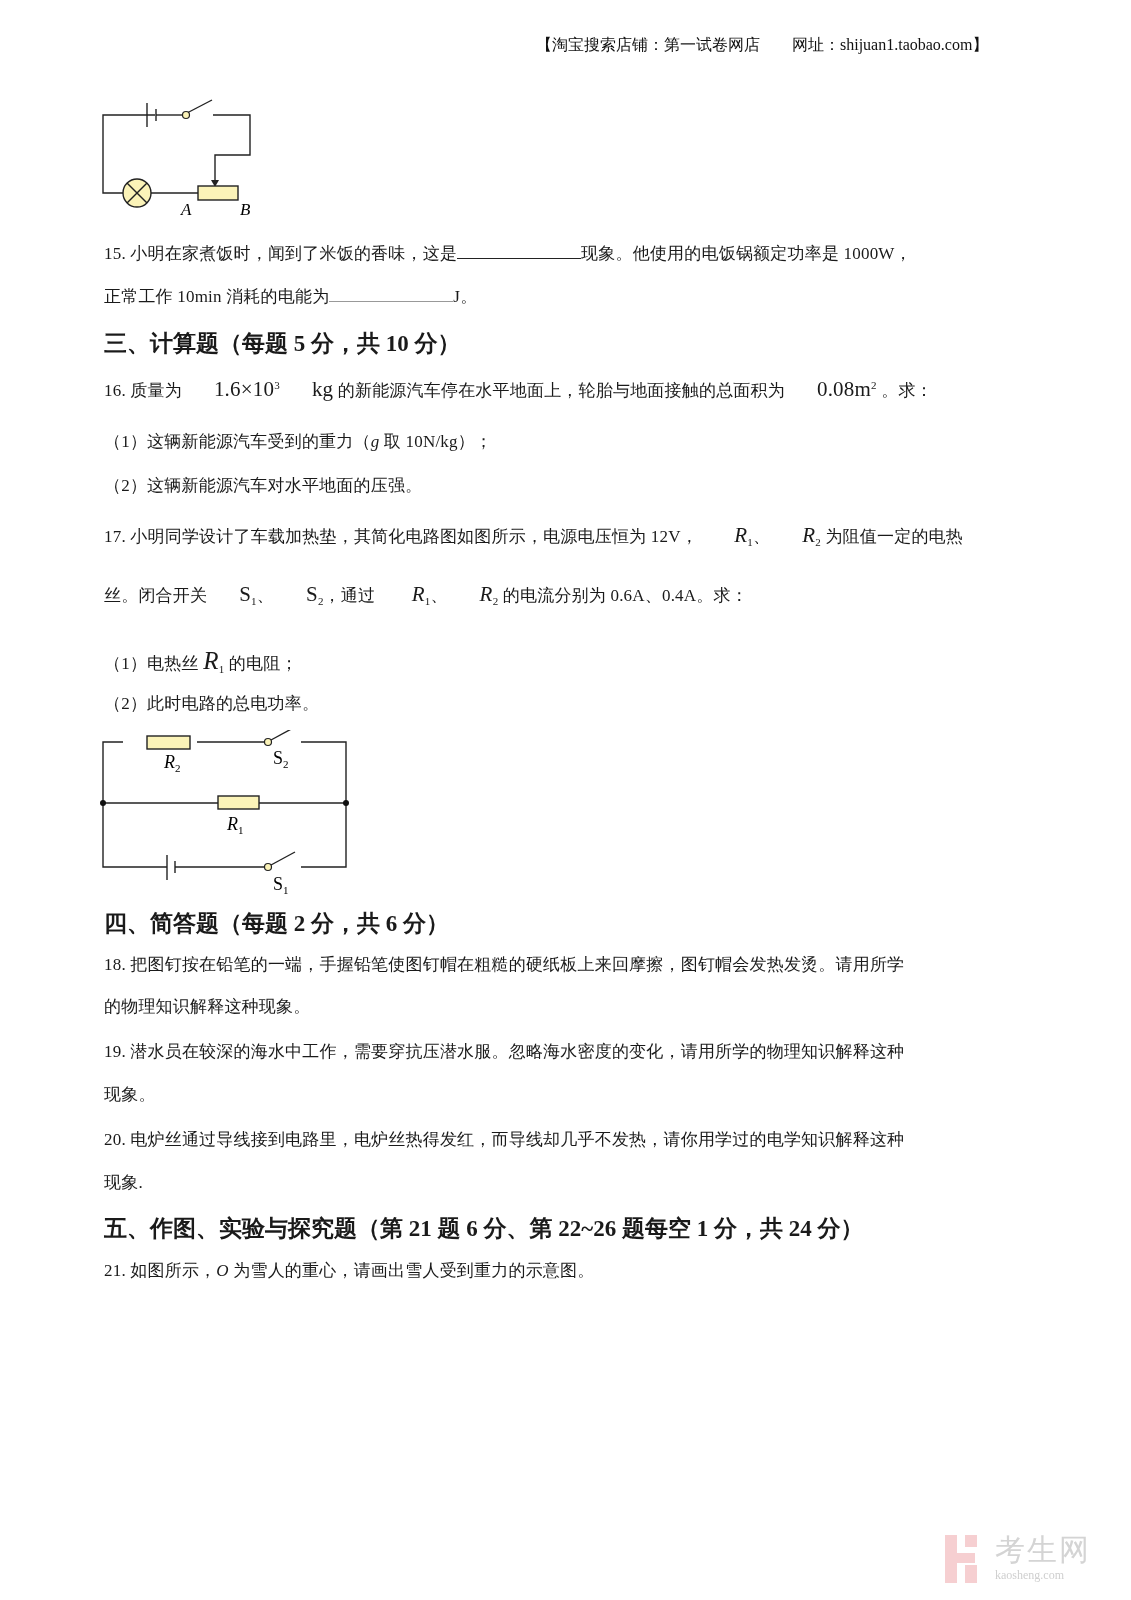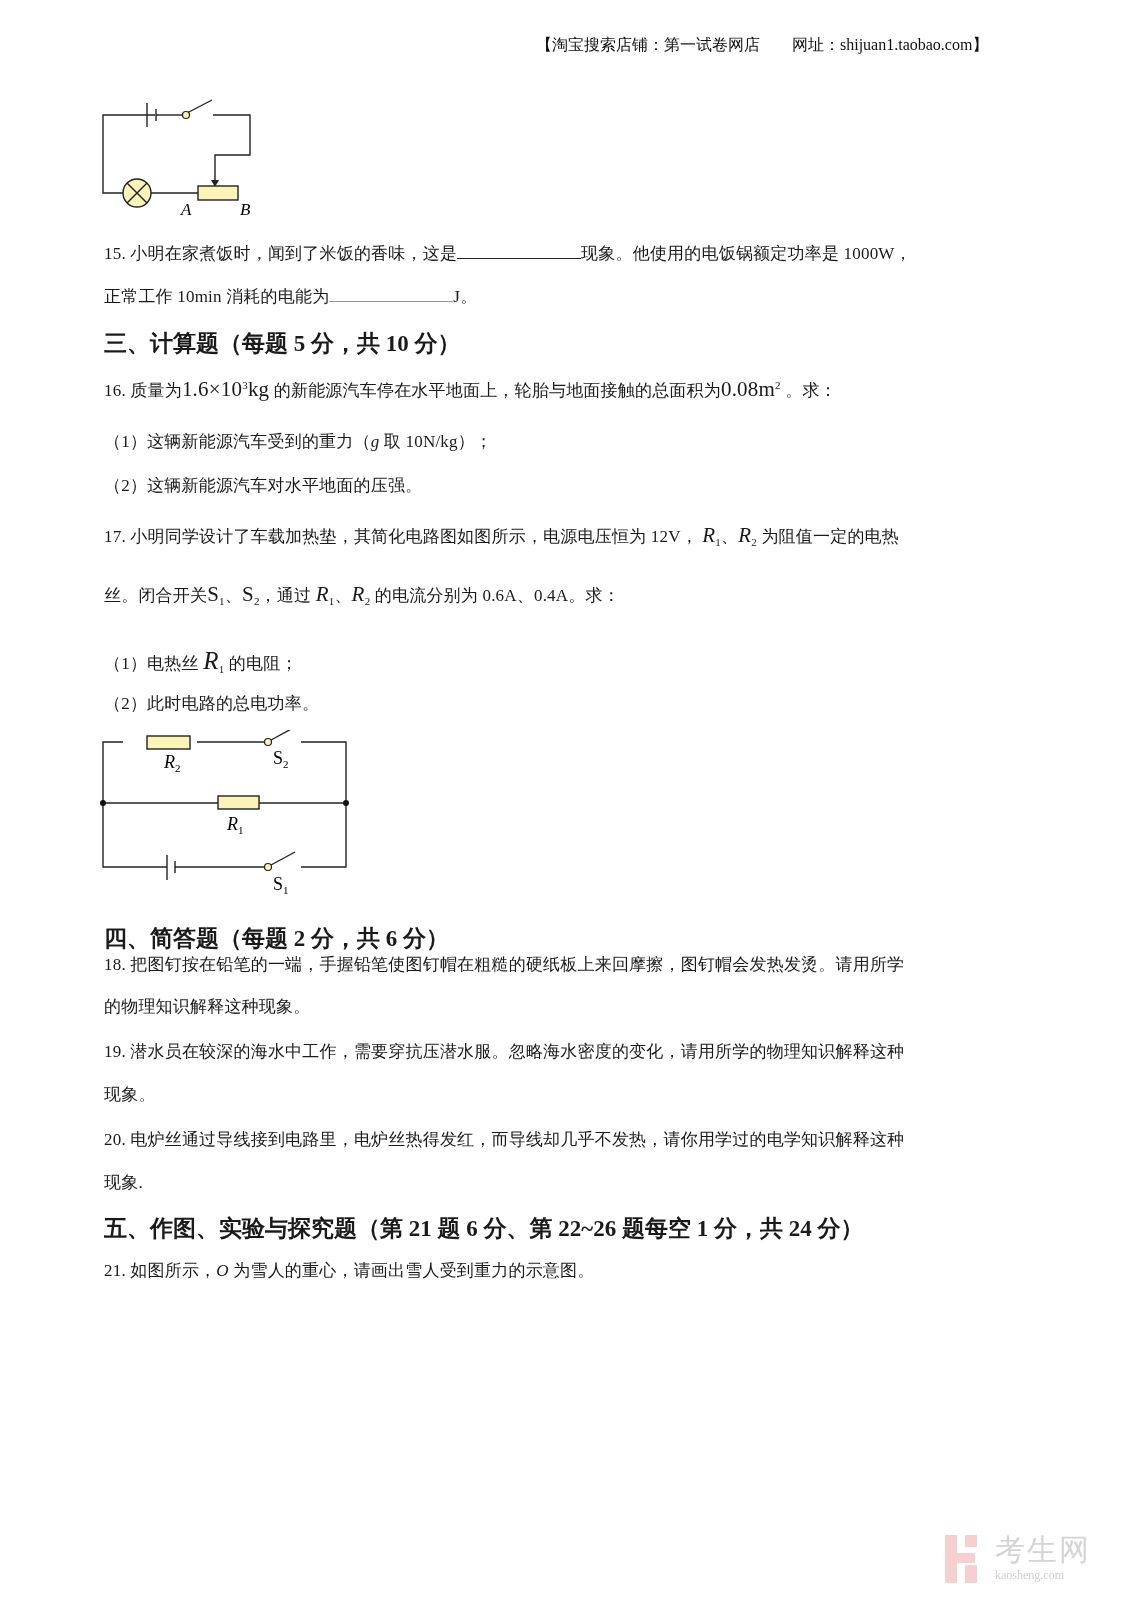--- a/index.html
+++ b/index.html
@@ -6,21 +6,21 @@
   body { width: 1131px; height: 1600px; position: relative; overflow: hidden;
          font-family: "Liberation Serif", "DejaVu Serif", serif; color: #1a1a1a; }
   .abs { position: absolute; }
   .header { left: 528px; top: 17px; font-size: 16px; white-space: pre; color: #111; }
   .line { position: absolute; left: 104px; font-size: 17px; white-space: nowrap; letter-spacing: 0.2px; }
   .sec { position: absolute; left: 104px; font-size: 23px; font-weight: bold; white-space: nowrap; }
   .blank { display: inline-block; border-bottom: 1px solid #222; height: 16px; vertical-align: baseline; }
   .blank.b1 { width: 124px; }
   .blank.b2 { width: 124px; border-bottom-color: #999; }
   .mi { font-style: italic; font-family: "Liberation Serif", serif; }
-  .big { font-size: 21px; }
+  .big { font-size: 21px; margin-left: 32px; }
   sub, sup { font-size: 11px; }
   svg text { font-family: "Liberation Serif", serif; }
 </style>
 </head>
 <body>
 
 <div class="abs header">
   <span>【淘宝搜索店铺：第一试卷网店</span><span>        </span><span>网址：shijuan1.taobao.com】</span>
 </div>
 
@@ -102,21 +102,21 @@
   <circle cx="173" cy="12" r="3.5" fill="#fbf3b8" stroke="#222" stroke-width="1.2"></circle>
   <circle cx="173" cy="137" r="3.5" fill="#fbf3b8" stroke="#222" stroke-width="1.2"></circle>
   <circle cx="8" cy="73" r="3" fill="#111"></circle>
   <circle cx="251" cy="73" r="3" fill="#111"></circle>
   <text x="69" y="38" font-size="18" font-style="italic"><tspan>R</tspan><tspan font-size="11" dy="4" font-style="normal">2</tspan></text>
   <text x="178" y="34" font-size="18"><tspan>S</tspan><tspan font-size="11" dy="4">2</tspan></text>
   <text x="132" y="100" font-size="18" font-style="italic"><tspan>R</tspan><tspan font-size="11" dy="4" font-style="normal">1</tspan></text>
   <text x="178" y="160" font-size="18"><tspan>S</tspan><tspan font-size="11" dy="4">1</tspan></text>
 </svg>
 
-<div class="sec" style="top:908px;margin-top:15px;">四、简答题（每题 2 分，共 6 分）</div>
+<div class="sec" style="top:908px;">四、简答题（每题 2 分，共 6 分）</div>
 
 <div class="line" style="top:953px;">18. 把图钉按在铅笔的一端，手握铅笔使图钉帽在粗糙的硬纸板上来回摩擦，图钉帽会发热发烫。请用所学</div>
 <div class="line" style="top:995px;">的物理知识解释这种现象。</div>
 
 <div class="line" style="top:1040px;">19. 潜水员在较深的海水中工作，需要穿抗压潜水服。忽略海水密度的变化，请用所学的物理知识解释这种</div>
 <div class="line" style="top:1083px;text-align:right;">现象。</div>
 
 <div class="line" style="top:1128px;">20. 电炉丝通过导线接到电路里，电炉丝热得发红，而导线却几乎不发热，请你用学过的电学知识解释这种</div>
 <div class="line" style="top:1171px;">现象.</div>
 

